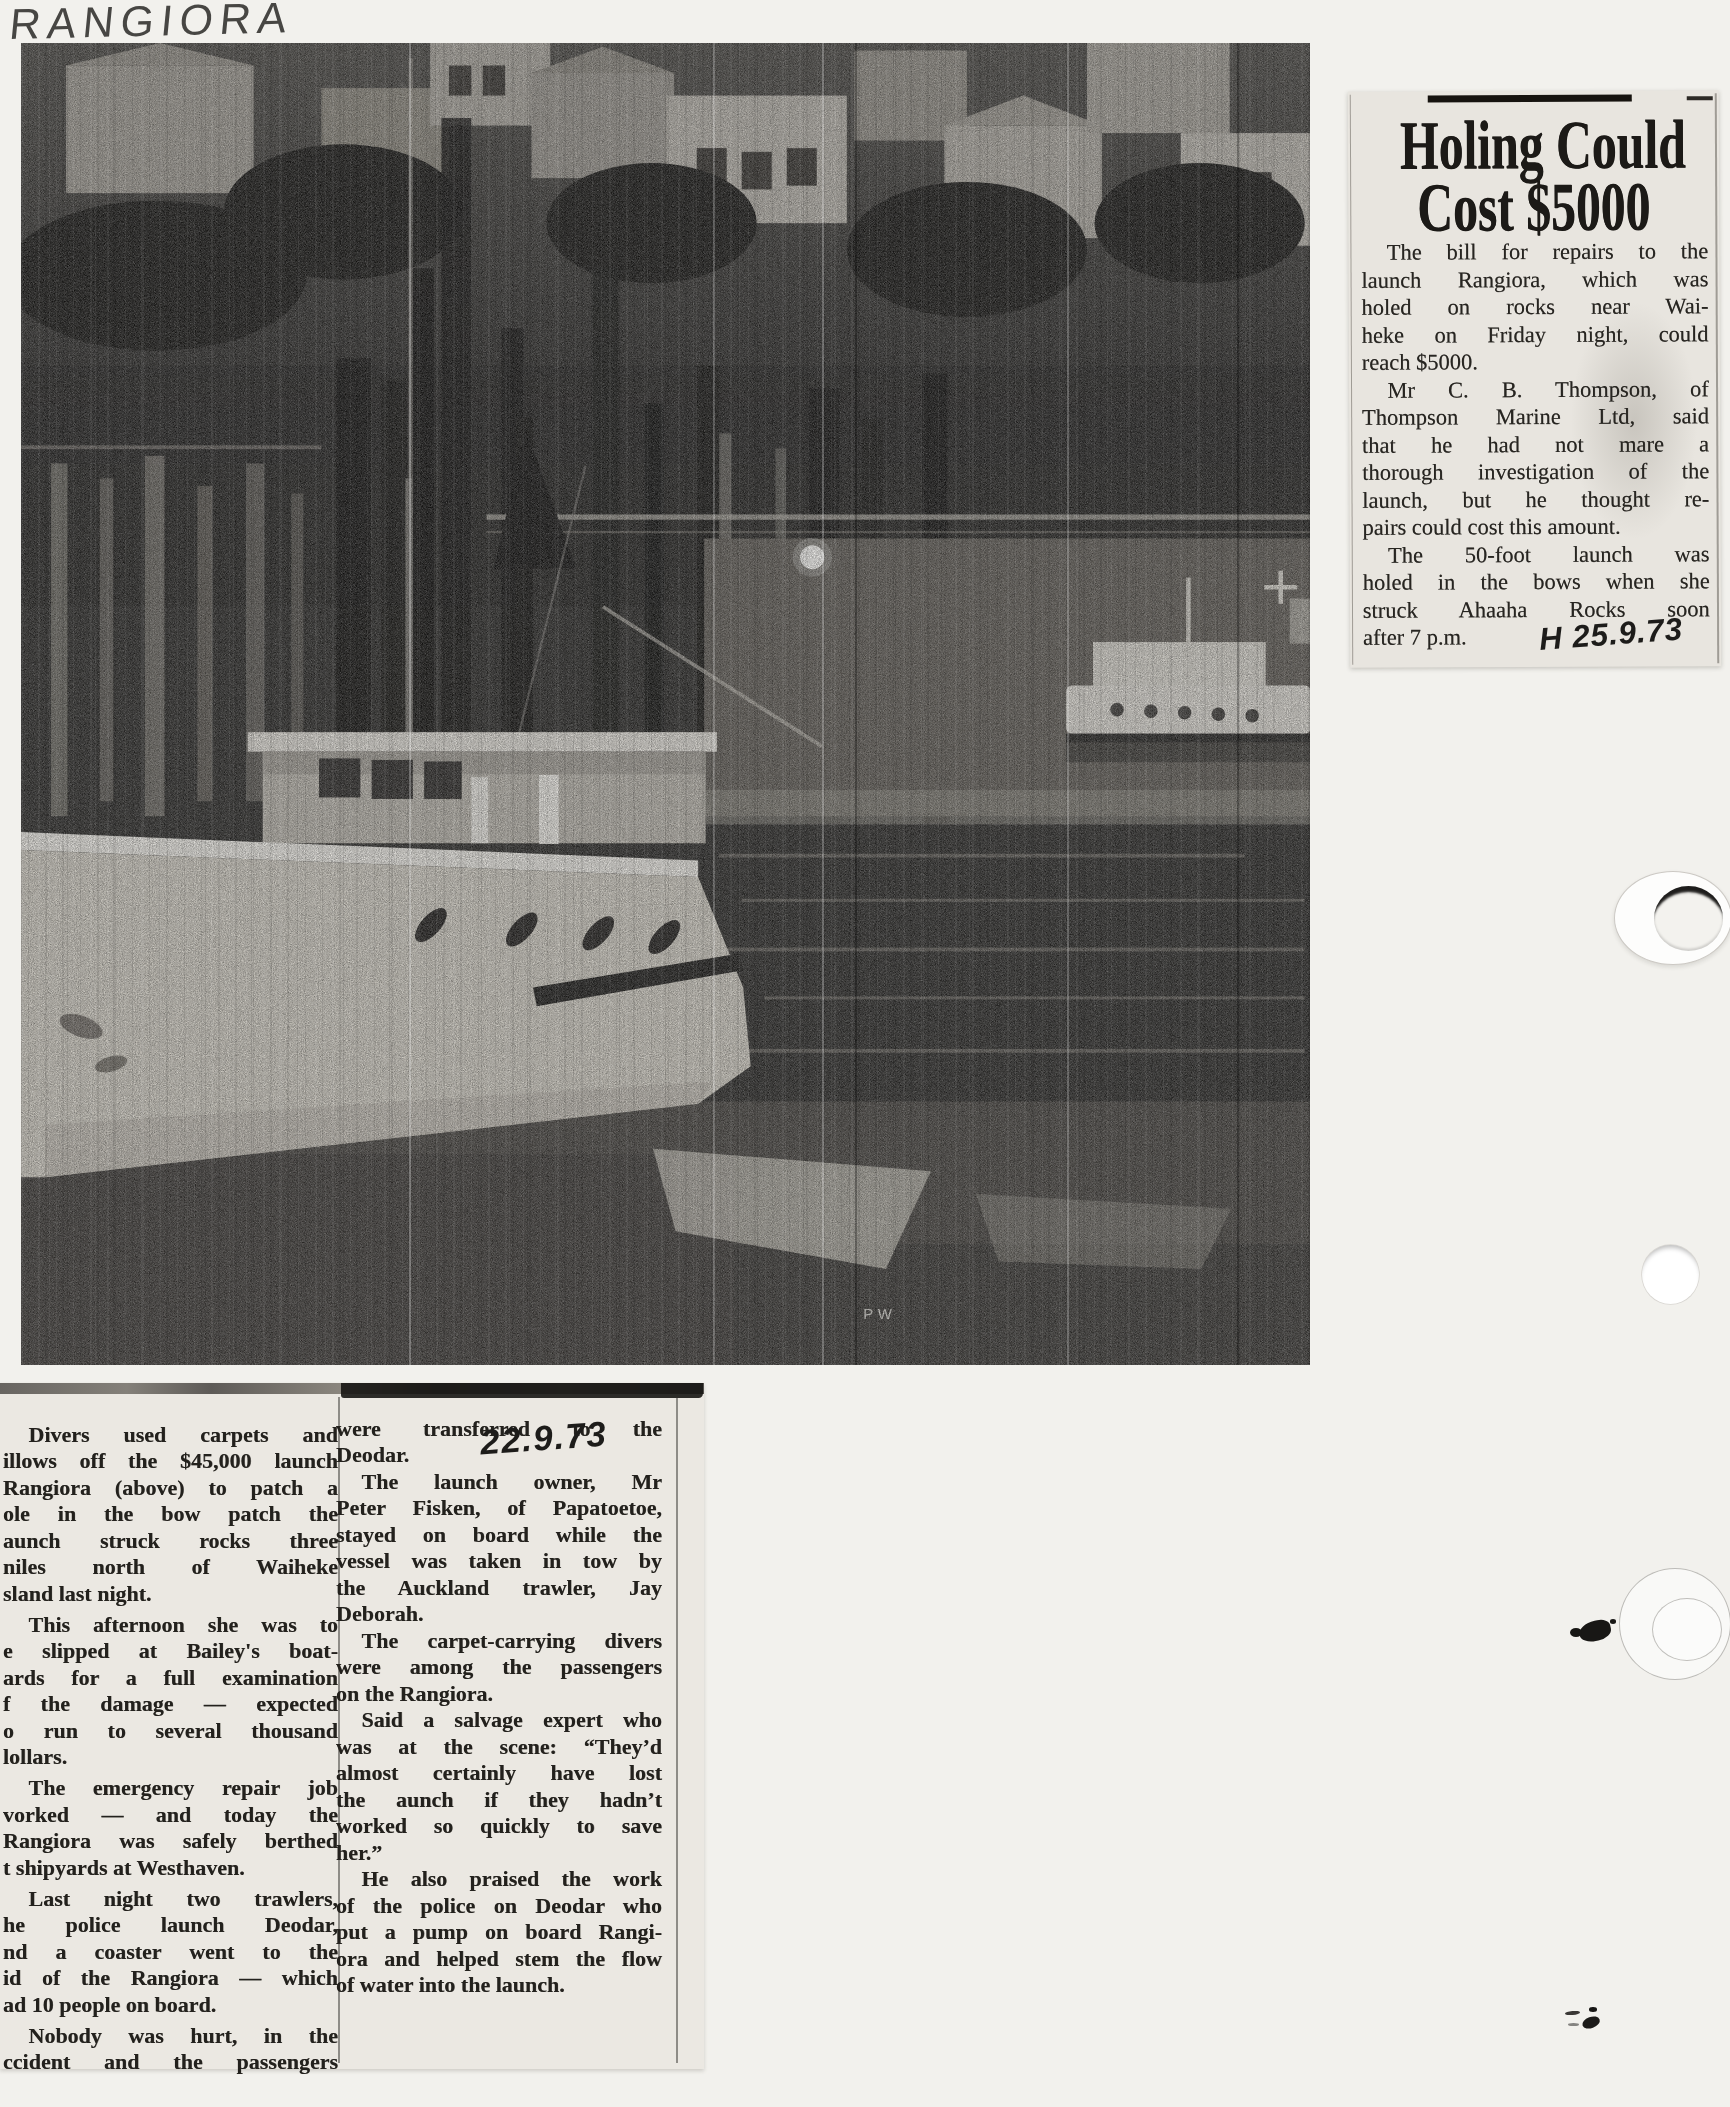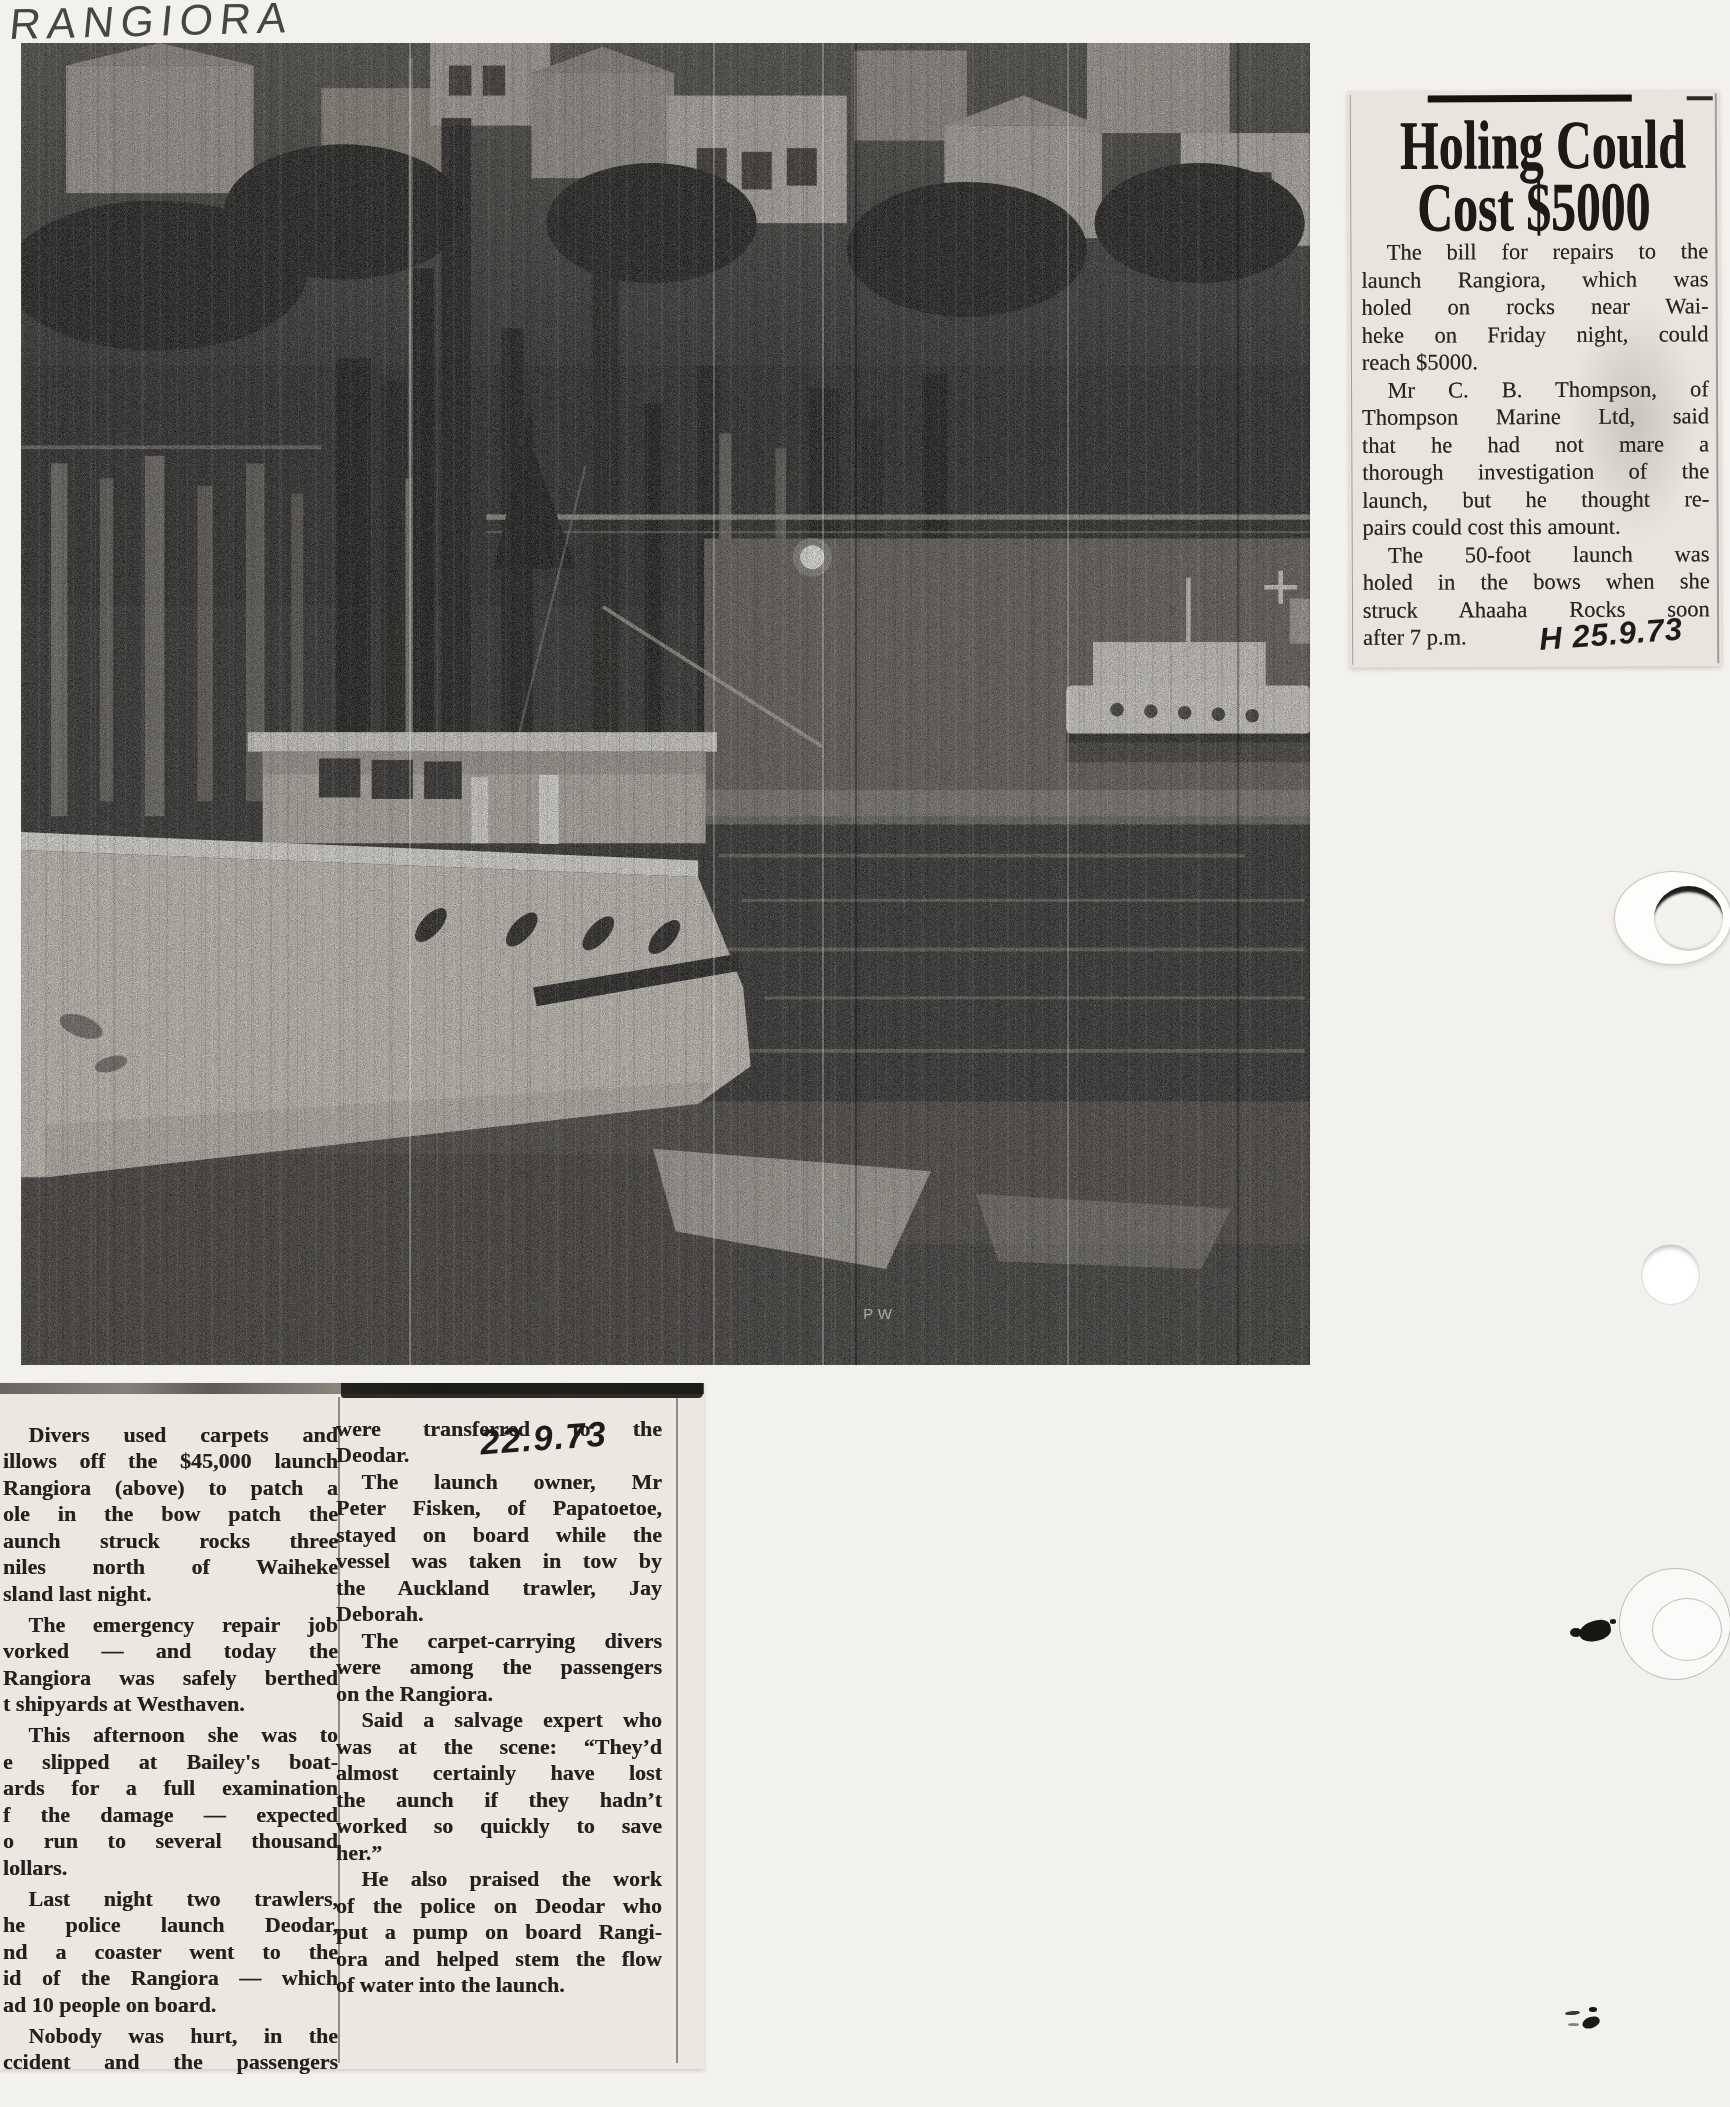--- a/index.html
+++ b/index.html
@@ -321,32 +321,32 @@
         <div class="para">
           <div class="tl just">Divers used carpets and</div>
           <div class="tl just">illows off the $45,000 launch</div>
           <div class="tl just">Rangiora (above) to patch a</div>
           <div class="tl just">ole in the bow patch the</div>
           <div class="tl just">aunch struck rocks three</div>
           <div class="tl just">niles north of Waiheke</div>
           <div class="tl">sland last night.</div>
         </div>
         <div class="para">
-          <div class="tl just">The emergency repair job</div>
-          <div class="tl just">vorked — and today the</div>
-          <div class="tl just">Rangiora was safely berthed</div>
-          <div class="tl">t shipyards at Westhaven.</div>
-        </div>
-        <div class="para">
           <div class="tl just">This afternoon she was to</div>
           <div class="tl just">e slipped at Bailey's boat-</div>
           <div class="tl just">ards for a full examination</div>
           <div class="tl just">f the damage — expected</div>
           <div class="tl just">o run to several thousand</div>
           <div class="tl">lollars.</div>
+        </div>
+        <div class="para">
+          <div class="tl just">The emergency repair job</div>
+          <div class="tl just">vorked — and today the</div>
+          <div class="tl just">Rangiora was safely berthed</div>
+          <div class="tl">t shipyards at Westhaven.</div>
         </div>
         <div class="para">
           <div class="tl just">Last night two trawlers,</div>
           <div class="tl just">he police launch Deodar,</div>
           <div class="tl just">nd a coaster went to the</div>
           <div class="tl just">id of the Rangiora — which</div>
           <div class="tl">ad 10 people on board.</div>
         </div>
         <div class="para">
           <div class="tl just">Nobody was hurt, in the</div>

